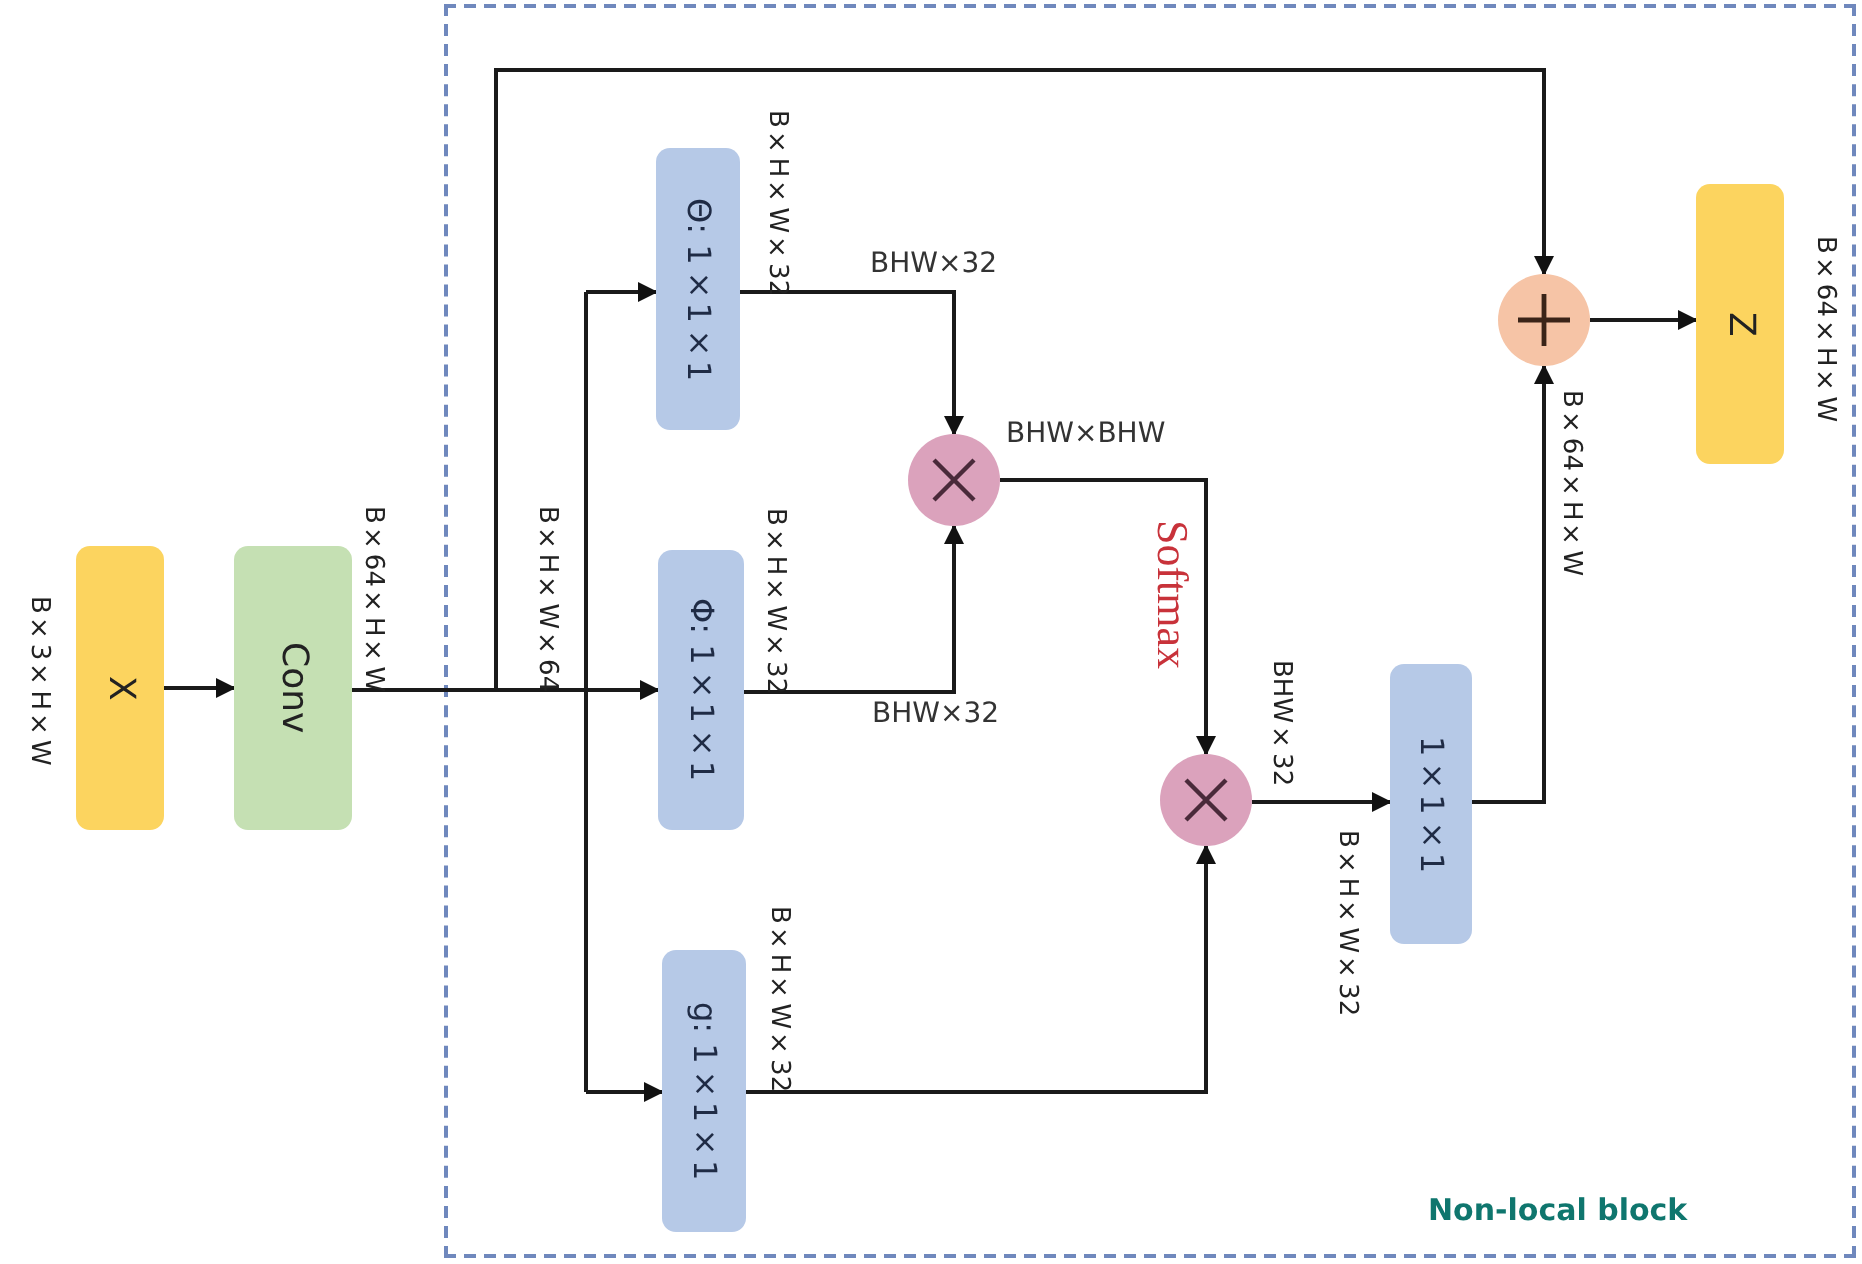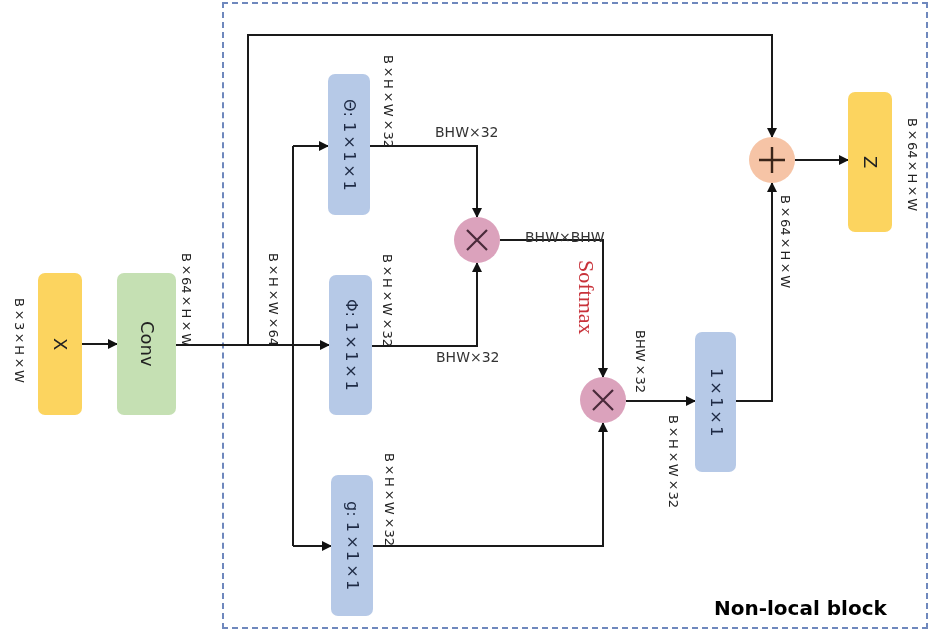--- a/index.html
+++ b/index.html
@@ -40,21 +40,21 @@
     white-space: nowrap;
   }
   .op {
     position: absolute; width: 46px; height: 46px; border-radius: 50%;
     display: flex; align-items: center; justify-content: center;
   }
   .op.mul { background: #dba2bc; }
   .op.add { background: #f6c4a6; }
   .title {
     position: absolute; left: 714px; top: 596px; font-weight: bold;
-    font-size: 20px; color: #000000; white-space: nowrap; text-align: right;
+    font-size: 15px; color: #0f766e; white-space: nowrap; text-align: right;
   }
 </style>
 </head>
 <body>
 
 <div class="abs container"></div>
 
 <svg class="wires" viewBox="0 0 931 632">
   <defs>
     <marker id="arr" markerWidth="10" markerHeight="10" refX="9" refY="5" orient="auto" markerUnits="userSpaceOnUse">
@@ -122,17 +122,17 @@
 <div class="vlabel" style="left:382px;top:55px;">B×H×W×32</div>
 <div class="vlabel" style="left:381px;top:254px;">B×H×W×32</div>
 <div class="vlabel" style="left:383px;top:453px;">B×H×W×32</div>
 <div class="vlabel" style="left:634px;top:330px;">BHW×32</div>
 <div class="vlabel" style="left:667px;top:415px;">B×H×W×32</div>
 <div class="vlabel" style="left:779px;top:195px;">B×64×H×W</div>
 <div class="vlabel" style="left:906px;top:118px;">B×64×H×W</div>
 
 <div class="hlabel" style="left:435px;top:125px;">BHW×32</div>
 <div class="hlabel" style="left:436px;top:350px;">BHW×32</div>
-<div class="hlabel" style="left:525px;top:210px;margin-top:20px;">BHW×BHW</div>
+<div class="hlabel" style="left:503px;top:210px;">BHW×BHW</div>
 
 <div class="softmax" style="left:575px;top:260px;">Softmax</div>
 
 <div class="title">Non-local block</div>
 
 </body></html>

